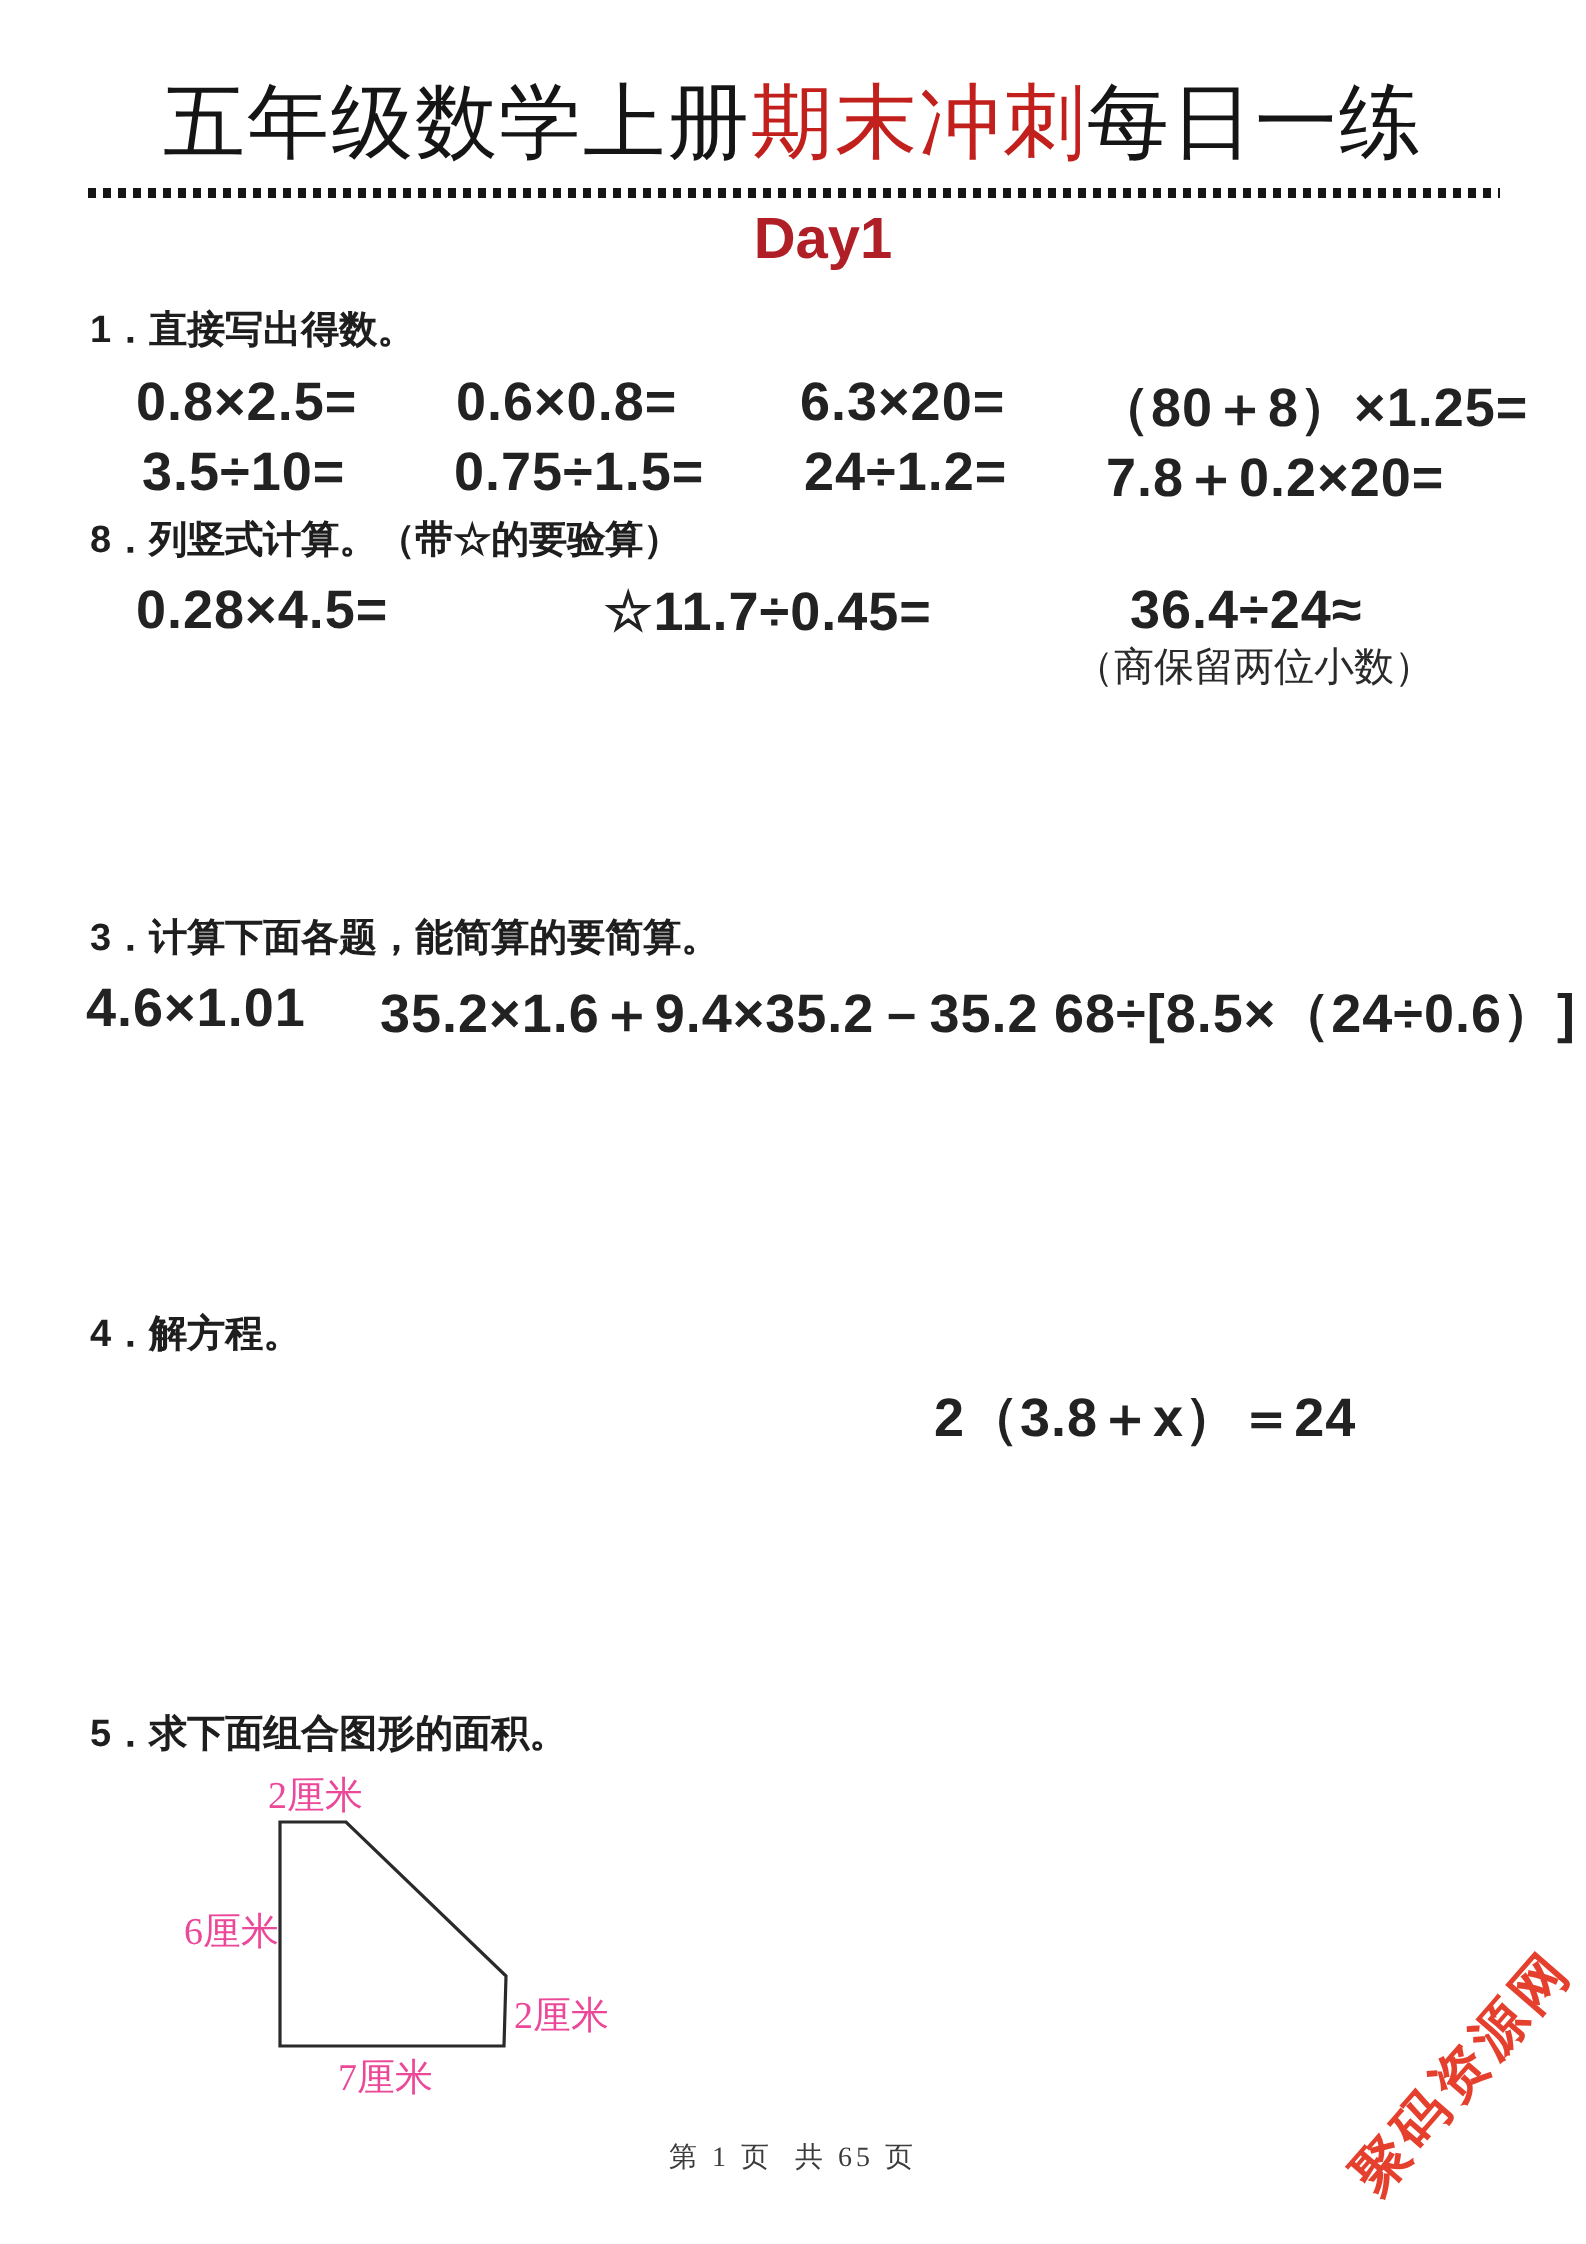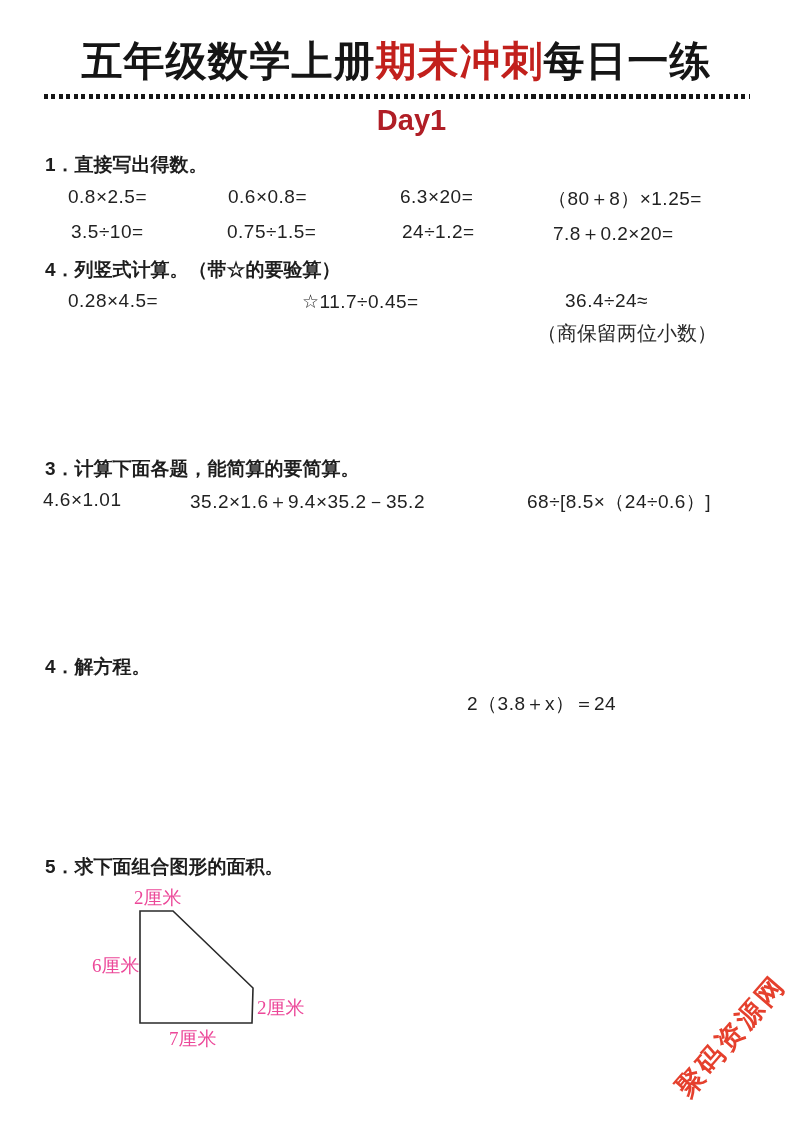--- a/index.html
+++ b/index.html
@@ -4,38 +4,38 @@
 <style>
   html,body { margin:0; padding:0; background:#ffffff; }
   .page {
     position:relative; width:793px; height:1122px;
     background:#ffffff; overflow:hidden;
     font-family:"Liberation Sans", sans-serif;
     color:#1e1e1e;
   }
   .title-line {
     position:absolute; top:34px; left:0; width:793px;
-    text-align:center; font-size:41px; font-weight:700;
+    text-align:center; font-size:41px; font-weight:400;
     letter-spacing:1px; color:#151515; white-space:nowrap;
   }
   .title-red { color:#c2201c; }
   .dotted-divider {
     position:absolute; top:94px; left:44px; width:706px; height:5px;
     background:repeating-linear-gradient(90deg,#151515 0 4px,transparent 4px 7.5px);
   }
   .day-label {
     position:absolute; top:104px; left:0; width:793px;
     text-align:center; font-size:29px; font-weight:700; color:#b01e26;padding-left:15px;
   }
   .h {
     position:absolute; font-size:19px; font-weight:700;
     color:#1e1e1e; white-space:nowrap;
   }
   .eq {
-    position:absolute; font-size:19px; font-weight:400;
+    position:absolute; font-size:27px; font-weight:700;
     letter-spacing:0.5px; color:#222; white-space:nowrap;
   }
   .note {
     position:absolute; font-family:"Liberation Serif","DejaVu Serif",serif;
     font-size:20px; font-weight:400; color:#2a2a2a; white-space:nowrap;
   }
   .fig-label {
     position:absolute; font-family:"Liberation Serif","DejaVu Serif",serif;
     font-size:19px; color:#ec4899; white-space:nowrap;text-align:center;
   }
@@ -68,21 +68,21 @@
   <div class="h" style="left:45px; top:152px">1．直接写出得数。</div>
   <span class="eq" style="left:68px;  top:186px">0.8×2.5=</span>
   <span class="eq" style="left:228px; top:186px">0.6×0.8=</span>
   <span class="eq" style="left:400px; top:186px">6.3×20=</span>
   <span class="eq" style="left:548px; top:186px">（80＋8）×1.25=</span>
   <span class="eq" style="left:71px;  top:221px">3.5÷10=</span>
   <span class="eq" style="left:227px; top:221px">0.75÷1.5=</span>
   <span class="eq" style="left:402px; top:221px">24÷1.2=</span>
   <span class="eq" style="left:553px; top:221px">7.8＋0.2×20=</span>
 
-  <div class="h" style="left:45px; top:257px">4．列竖式计算。（带☆的要验算）</div>
+  <div class="h" style="left:45px; top:257px">8．列竖式计算。（带☆的要验算）</div>
   <span class="eq" style="left:68px;  top:290px">0.28×4.5=</span>
   <span class="eq" style="left:302px; top:290px">☆11.7÷0.45=</span>
   <span class="eq" style="left:565px; top:290px">36.4÷24≈</span>
   <span class="note" style="left:537px; top:320px">（商保留两位小数）</span>
 
   <div class="h" style="left:45px; top:456px">3．计算下面各题，能简算的要简算。</div>
   <span class="eq" style="left:43px;  top:489px">4.6×1.01</span>
   <span class="eq" style="left:190px; top:489px">35.2×1.6＋9.4×35.2－35.2</span>
   <span class="eq" style="left:527px; top:489px">68÷[8.5×（24÷0.6）]</span>
 
@@ -92,16 +92,17 @@
   <div class="h" style="left:45px; top:854px">5．求下面组合图形的面积。</div>
 
   <svg class="figure-svg" width="130" height="126" viewBox="0 0 130 126">
     <polygon points="7,7 40,7 120,84 119,119 7,119" fill="none" stroke="#2a2a2a" stroke-width="1.6"></polygon>
   </svg>
   <span class="fig-label" style="left:134px; top:885px">2厘米</span>
   <span class="fig-label" style="left:92px;  top:953px">6厘米</span>
   <span class="fig-label" style="left:257px; top:995px">2厘米</span>
   <span class="fig-label" style="left:169px; top:1026px">7厘米</span>
 
+  <div class="page-footer">第 1 页  共 65 页</div>
 
   <div class="watermark">聚码资源网</div>
 
 </div>
 
 </body></html>

